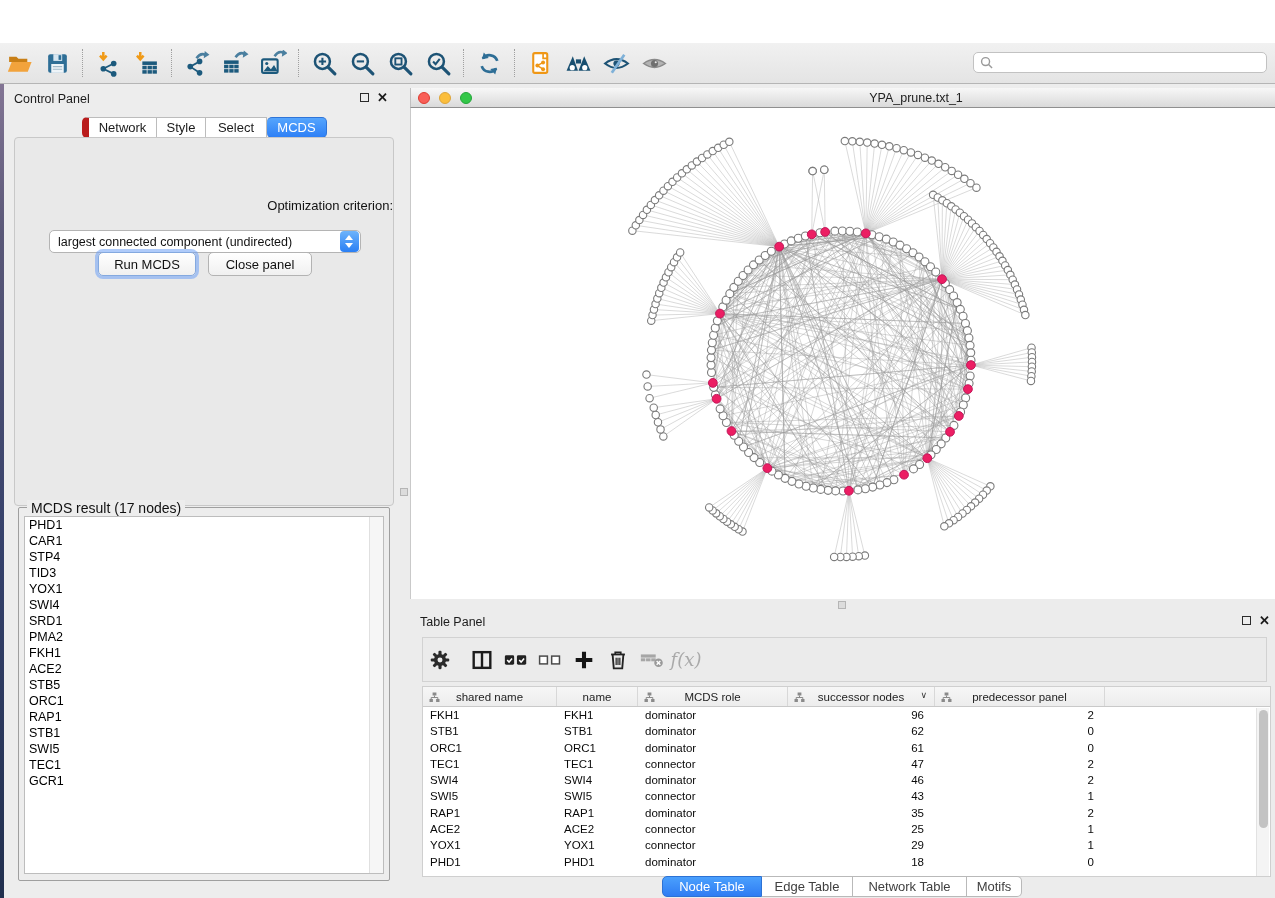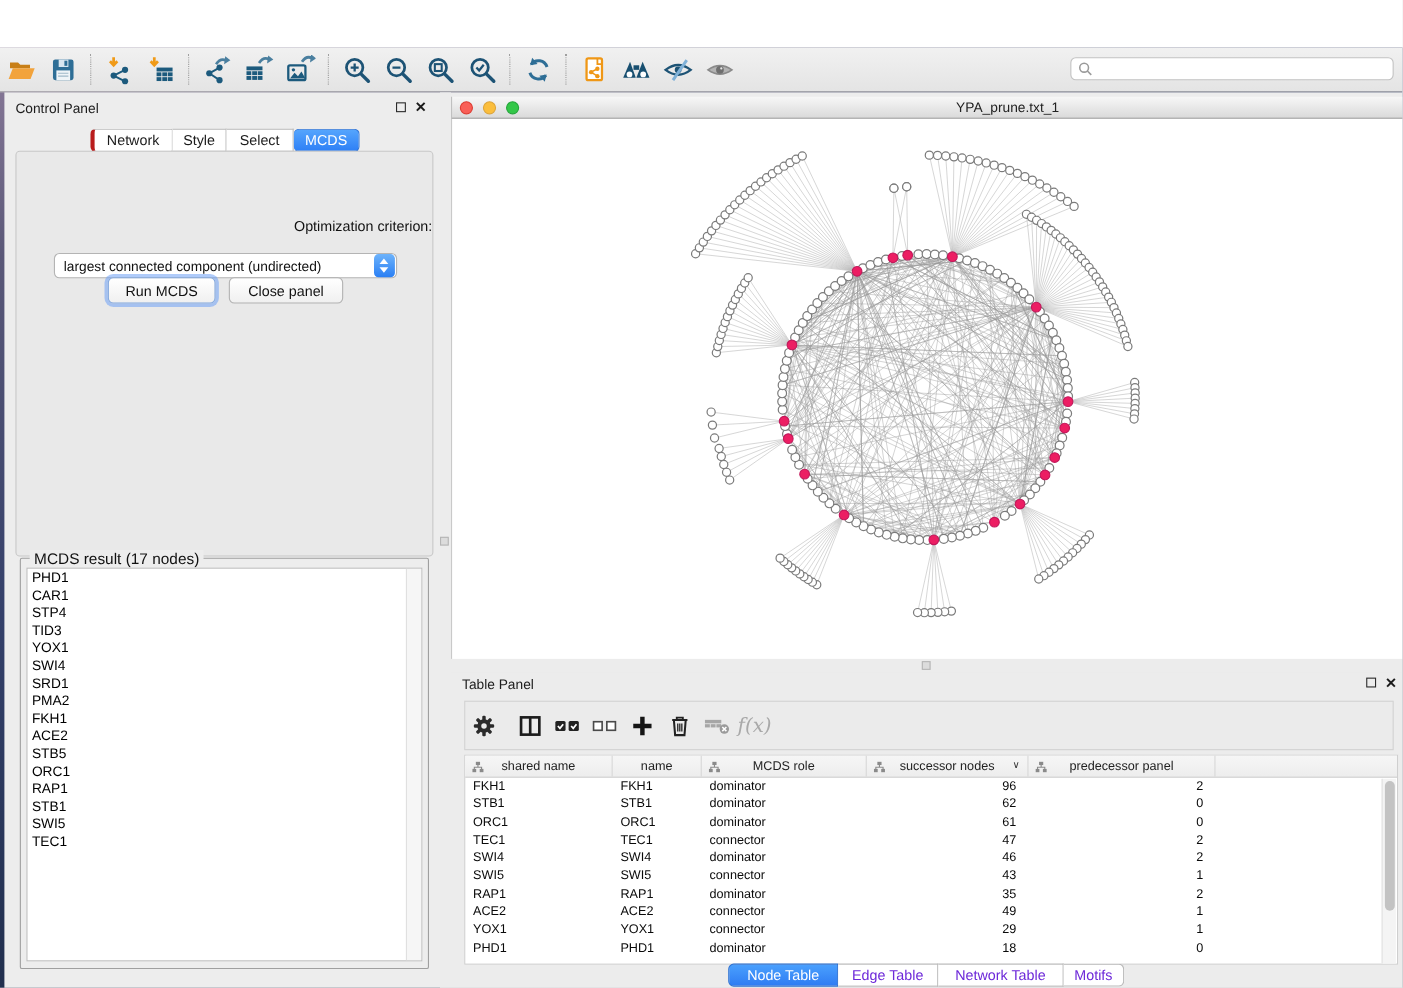--- a/index.html
+++ b/index.html
@@ -17,21 +17,21 @@
   
   .appwin { position:absolute; left:4px; top:41px; width:1271px; height:849px; background:#ededed; }
 
   
   .cp-title, .tp-title { position:absolute; font-size:12.5px; color:#1c1c1c; }
   .panel-ctl { position:absolute; display:flex; gap:8px; align-items:center; }
   .float-ico { width:9px; height:9px; border:1.6px solid #2b2b2b; display:inline-block; }
   .close-ico { font-size:13px; font-weight:bold; color:#1a1a1a; line-height:9px; }
   .ctl-tabs { position:absolute; left:78px; top:33px; height:21px; display:flex; }
   .ctab { height:21px; display:flex; align-items:center; justify-content:center; font-size:13px; color:#1b1b1b; background:#fff; border:1px solid #bcbcbc; border-left:none; }
-  .ctab:first-child { border-left:4px solid #b91c1c; border-radius:5px 0 0 5px; }
+  .ctab:first-child { border-left:7px solid #b91c1c; border-radius:5px 0 0 5px; }
   .ctab:last-child { border-radius:0 5px 5px 0; }
   .ctab.sel { background:linear-gradient(#55a5fd,#2e80f6); color:#fff; border-color:#2e74d8; border-radius:5px; }
   .cp-content { position:absolute; left:10px; top:53px; width:380px; height:369px; background:#e9e9e9; border:1px solid #c8c8c8; border-radius:4px; }
   .opt-label { position:absolute; left:0; top:60px; width:100%; text-align:right; font-size:13px; color:#111; }
   .dropdown { position:absolute; left:34px; top:92px; width:312px; height:23px; background:#fff; border:1px solid #b4b4b4; border-radius:5px; display:flex; align-items:center; }
   .dropdown .dd-text { flex:1; font-size:12.5px; padding-left:8px; color:#111; white-space:nowrap; }
   .dd-step { width:19px; height:21px; border-radius:4px; background:linear-gradient(#6db3fb,#2a7ff4); margin-right:1px; position:relative; }
   .dd-step::before { content:""; position:absolute; left:5px; top:4px; border-left:4px solid transparent; border-right:4px solid transparent; border-bottom:5px solid #fff; }
   .dd-step::after { content:""; position:absolute; left:5px; bottom:4px; border-left:4px solid transparent; border-right:4px solid transparent; border-top:5px solid #fff; }
   .btn { position:absolute; height:24px; background:linear-gradient(#ffffff,#f0f0f0); border:1px solid #b3b3b3; border-radius:5px; font-size:13px; color:#111; display:flex; align-items:center; justify-content:center; }
@@ -61,21 +61,21 @@
   .tbl { position:absolute; left:12px; top:75px; width:849px; height:191px; background:#fff; border:1px solid #cfcfcf; }
   .tbl-head { display:flex; height:20px; background:linear-gradient(#f6f6f6,#ededed); border-bottom:1px solid #c9c9c9; }
   .th { position:relative; display:flex; align-items:center; justify-content:center; font-size:11.5px; color:#222; border-right:1px solid #d8d8d8; }
   .th .tree { position:absolute; left:6px; top:5px; }
   .th .sortv { position:absolute; right:7px; top:3px; font-size:9px; color:#333; }
   .trow { display:flex; height:16.3px; }
   .td { font-size:11.5px; color:#0a0a0a; line-height:16.3px; white-space:nowrap; overflow:hidden; }
   .scrollbar { position:absolute; right:1px; top:21px; width:13px; height:168px; background:#f4f4f4; border-left:1px solid #e2e2e2; }
   .thumb { position:absolute; left:1.5px; top:2px; width:9px; height:118px; background:#c3c3c3; border-radius:5px; }
   .bottom-tabs { position:absolute; left:252px; top:265px; height:21px; display:flex; }
-  .btab { height:21px; display:flex; align-items:center; justify-content:center; font-size:13px; color:#6d28d9; background:#fff; border:1px solid #b9b9b9; border-left:none; }
+  .btab { height:21px; display:flex; align-items:center; justify-content:center; font-size:13px; color:#404040; background:#fff; border:1px solid #b9b9b9; border-left:none; }
   .btab:first-child { border-left:1px solid #b9b9b9; border-radius:5px 0 0 5px; }
   .btab:last-child { border-radius:0 5px 5px 0; }
   .btab.sel { background:linear-gradient(#4aa0fd,#2f7cf3); color:#fff; border-color:#2d72d4; }
 
   
   .statusbar { position:absolute; left:0; top:817px; width:1271px; height:32px; background:#e9e9e9; border-top:2px solid #0ea5e9; }
   .sb-left { position:absolute; left:8px; top:5px; width:28px; height:23px; background:#f4f4f4; border:1px solid #a8a8a8; border-radius:3px; display:flex; align-items:center; justify-content:center; }
   .memory { position:absolute; right:8px; top:6px; width:76px; height:22px; background:linear-gradient(#fdfdfd,#f1f1f1); border:1px solid #aaa; border-radius:4px; display:flex; align-items:center; justify-content:center; gap:5px; font-size:11.5px; color:#111; }
   .memdot { width:10px; height:10px; border-radius:50%; background:#21a243; border:1px solid #157a30; }
 </style>
@@ -275,20 +275,21 @@
             <div class="mcds-item">SRD1</div>
             <div class="mcds-item">PMA2</div>
             <div class="mcds-item">FKH1</div>
             <div class="mcds-item">ACE2</div>
             <div class="mcds-item">STB5</div>
             <div class="mcds-item">ORC1</div>
             <div class="mcds-item">RAP1</div>
             <div class="mcds-item">STB1</div>
             <div class="mcds-item">SWI5</div>
             <div class="mcds-item">TEC1</div>
+            <div class="mcds-item">GCR1</div>
           </div>
         <div class="scroll"></div>
       </div>
     </div>
 
     <div class="vsplit">
         <div class="grip" style="left:0px; top:404px;"></div>
       </div>
     <div class="hsplit">
         <div class="grip" style="left:428px; top:2px;"></div>
@@ -1181,21 +1182,21 @@
               <div class="td" style="width: 134px; text-align: left; padding: 0px 0px 0px 7px;">RAP1</div>
               <div class="td" style="width: 81px; text-align: left; padding: 0px 0px 0px 7px;">RAP1</div>
               <div class="td" style="width: 150px; text-align: left; padding: 0px 0px 0px 7px;">dominator</div>
               <div class="td" style="width: 147px; text-align: right; padding: 0px 11px 0px 0px;">35</div>
               <div class="td" style="width: 170px; text-align: right; padding: 0px 11px 0px 0px;">2</div>
             </div>
             <div class="trow">
               <div class="td" style="width: 134px; text-align: left; padding: 0px 0px 0px 7px;">ACE2</div>
               <div class="td" style="width: 81px; text-align: left; padding: 0px 0px 0px 7px;">ACE2</div>
               <div class="td" style="width: 150px; text-align: left; padding: 0px 0px 0px 7px;">connector</div>
-              <div class="td" style="width: 147px; text-align: right; padding: 0px 11px 0px 0px;">49</div>
+              <div class="td" style="width: 147px; text-align: right; padding: 0px 11px 0px 0px;">25</div>
               <div class="td" style="width: 170px; text-align: right; padding: 0px 11px 0px 0px;">1</div>
             </div>
             <div class="trow">
               <div class="td" style="width: 134px; text-align: left; padding: 0px 0px 0px 7px;">YOX1</div>
               <div class="td" style="width: 81px; text-align: left; padding: 0px 0px 0px 7px;">YOX1</div>
               <div class="td" style="width: 150px; text-align: left; padding: 0px 0px 0px 7px;">connector</div>
               <div class="td" style="width: 147px; text-align: right; padding: 0px 11px 0px 0px;">29</div>
               <div class="td" style="width: 170px; text-align: right; padding: 0px 11px 0px 0px;">1</div>
             </div>
             <div class="trow">

